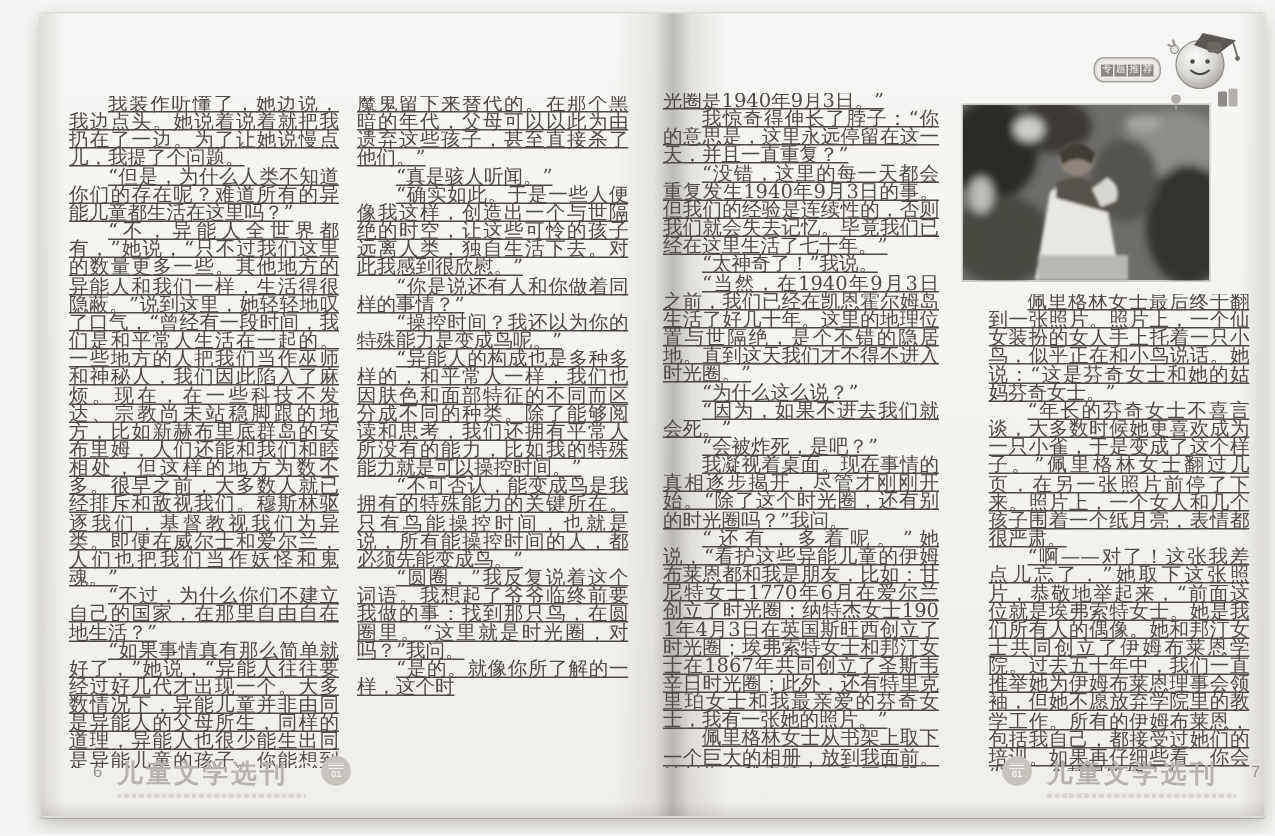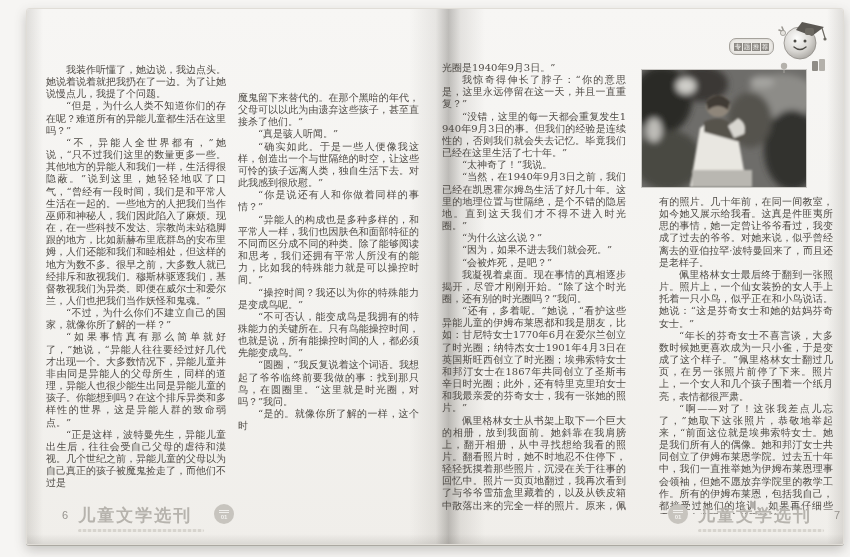--- a/index.html
+++ b/index.html
@@ -14,23 +14,23 @@
           background:linear-gradient(90deg,rgba(100,95,88,0.16),rgba(100,95,88,0));}
   .edge-right{position:absolute;right:0;top:0;bottom:0;width:16px;border-radius:0 3px 3px 0;
           background:linear-gradient(270deg,rgba(100,95,88,0.16),rgba(100,95,88,0));}
   .gutter{position:absolute;left:382px;top:0;bottom:0;width:76px;
           background:linear-gradient(90deg,rgba(88,82,74,0) 0%,rgba(88,82,74,0.10) 35%,
           rgba(58,54,48,0.30) 52%,rgba(88,82,74,0.12) 68%,rgba(88,82,74,0) 100%);}
   .bottom-shade{position:absolute;left:0;right:0;bottom:0;height:10px;
           background:linear-gradient(0deg,rgba(90,85,78,0.14),rgba(90,85,78,0));}
   
   .col{position:absolute;text-align:justify;text-justify:inter-ideograph;word-break:break-all;
-       font-size:10px;line-height:12.15px;color:#4e4a45;overflow:hidden;}
+       font-size:13px;line-height:12.15px;color:#4e4a45;overflow:hidden;text-decoration:underline;}
   #col-l1{left:46px;top:64px;width:180px;height:448px;}
-  #col-l2{left:238px;top:64px;width:181px;height:448px;margin-top:28px;}
+  #col-l2{left:238px;top:64px;width:181px;height:448px;}
   #col-r1{left:442px;top:62px;width:184px;height:450px;}
   #col-r2{left:659px;top:196px;width:174px;height:318px;}
   .para{margin:0;text-indent:2em;}
   .para.cont{text-indent:0;}
   
   #photo{position:absolute;left:642px;top:70px;width:164px;height:117px;
          box-shadow:0 0 0 1px rgba(70,66,60,0.25);}
   #photo svg{display:block;}
   
   #badge-pill{position:absolute;left:729px;top:38px;height:13px;display:flex;align-items:center;
@@ -62,51 +62,50 @@
     <div class="edge-left"></div>
     <div class="edge-right"></div>
     <div class="gutter"></div>
     <div class="bottom-shade"></div>
   </div>
 
   <div id="col-l1" class="col">
       <p class="para">我装作听懂了，她边说，我边点头。她说着说着就把我扔在了一边。为了让她说慢点儿，我提了个问题。</p>
       <p class="para">“但是，为什么人类不知道你们的存在呢？难道所有的异能儿童都生活在这里吗？”</p>
       <p class="para">“不，异能人全世界都有，”她说，“只不过我们这里的数量更多一些。其他地方的异能人和我们一样，生活得很隐蔽。”说到这里，她轻轻地叹了口气，“曾经有一段时间，我们是和平常人生活在一起的。一些地方的人把我们当作巫师和神秘人，我们因此陷入了麻烦。现在，在一些科技不发达、宗教尚未站稳脚跟的地方，比如新赫布里底群岛的安布里姆，人们还能和我们和睦相处，但这样的地方为数不多。很早之前，大多数人就已经排斥和敌视我们。穆斯林驱逐我们，基督教视我们为异类。即便在威尔士和爱尔兰，人们也把我们当作妖怪和鬼魂。”</p>
-      <p class="para">“不过，为什么你们不建立自己的国家，就像你所了解的一样？”</p>
+      <p class="para">“不过，为什么你们不建立自己的国家，在那里自由自在地生活？”</p>
       <p class="para">“如果事情真有那么简单就好了，”她说，“异能人往往要经过好几代才出现一个。大多数情况下，异能儿童并非由同是异能人的父母所生，同样的道理，异能人也很少能生出同是异能儿童的孩子。你能想到吗？在这个排斥异类和多样性的世界，这是异能人群的致命弱点。”</p>
       <p class="para">“正是这样，波特曼先生，异能儿童出生后，往往会受自己父母的虐待和漠视。几个世纪之前，异能儿童的父母以为自己真正的孩子被魔鬼捡走了，而他们不过是</p>
     </div>
   <div id="col-l2" class="col">
       <p class="para cont">魔鬼留下来替代的。在那个黑暗的年代，父母可以以此为由遗弃这些孩子，甚至直接杀了他们。”</p>
       <p class="para">“真是骇人听闻。”</p>
       <p class="para">“确实如此。于是一些人便像我这样，创造出一个与世隔绝的时空，让这些可怜的孩子远离人类，独自生活下去。对此我感到很欣慰。”</p>
       <p class="para">“你是说还有人和你做着同样的事情？”</p>
+      <p class="para">“操控时间？我还以为你的特殊能力是变成鸟呢。”</p>
       <p class="para">“异能人的构成也是多种多样的，和平常人一样，我们也因肤色和面部特征的不同而区分成不同的种类。除了能够阅读和思考，我们还拥有平常人所没有的能力，比如我的特殊能力就是可以操控时间。”</p>
-      <p class="para">“操控时间？我还以为你的特殊能力是变成鸟呢。”</p>
       <p class="para">“不可否认，能变成鸟是我拥有的特殊能力的关键所在。只有鸟能操控时间，也就是说，所有能操控时间的人，都必须先能变成鸟。”</p>
       <p class="para">“圆圈，”我反复说着这个词语。我想起了爷爷临终前要我做的事：找到那只鸟，在圆圈里。“这里就是时光圈，对吗？”我问。</p>
       <p class="para">“是的。就像你所了解的一样，这个时</p>
     </div>
 
   <div id="col-r1" class="col">
       <p class="para cont">光圈是1940年9月3日。”</p>
       <p class="para">我惊奇得伸长了脖子：“你的意思是，这里永远停留在这一天，并且一直重复？”</p>
       <p class="para">“没错，这里的每一天都会重复发生1940年9月3日的事。但我们的经验是连续性的，否则我们就会失去记忆。毕竟我们已经在这里生活了七十年。”</p>
       <p class="para">“太神奇了！”我说。</p>
       <p class="para">“当然，在1940年9月3日之前，我们已经在凯恩霍尔姆岛生活了好几十年。这里的地理位置与世隔绝，是个不错的隐居地。直到这天我们才不得不进入时光圈。”</p>
       <p class="para">“为什么这么说？”</p>
       <p class="para">“因为，如果不进去我们就会死。”</p>
       <p class="para">“会被炸死，是吧？”</p>
       <p class="para">我凝视着桌面。现在事情的真相逐步揭开，尽管才刚刚开始。“除了这个时光圈，还有别的时光圈吗？”我问。</p>
       <p class="para">“还有，多着呢。”她说，“看护这些异能儿童的伊姆布莱恩都和我是朋友，比如：甘尼特女士1770年6月在爱尔兰创立了时光圈；纳特杰女士1901年4月3日在英国斯旺西创立了时光圈；埃弗索特女士和邦汀女士在1867年共同创立了圣斯韦辛日时光圈；此外，还有特里克里珀女士和我最亲爱的芬奇女士，我有一张她的照片。”</p>
       <p class="para">佩里格林女士从书架上取下一个巨大的相册，放到我面前。她斜靠在我肩膀上，翻开相册，从中寻找想给我看的照片。翻看照片时，她不时地忍不住停下，轻轻抚摸着那些照片，沉浸在关于往事的回忆中。照片一页页地翻过，我再次看到了与爷爷雪茄盒里藏着的，以及从铁皮箱中散落出来的完全一样的照片。原来，佩里格林女士保存着所</p>
     </div>
   <div id="col-r2" class="col">
-      <p class="para cont">有的照片。几十年前，在同一间教室，如今她又展示给我看。这真是件匪夷所思的事情，她一定曾让爷爷看过，我变成了过去的爷爷。对她来说，似乎曾经离去的亚伯拉罕·波特曼回来了，而且还是老样子。</p>
       <p class="para">佩里格林女士最后终于翻到一张照片。照片上，一个仙女装扮的女人手上托着一只小鸟，似乎正在和小鸟说话。她说：“这是芬奇女士和她的姑妈芬奇女士。”</p>
       <p class="para">“年长的芬奇女士不喜言谈，大多数时候她更喜欢成为一只小雀，于是变成了这个样子。”佩里格林女士翻过几页，在另一张照片前停了下来。照片上，一个女人和几个孩子围着一个纸月亮，表情都很严肃。</p>
       <p class="para">“啊——对了！这张我差点儿忘了，”她取下这张照片，恭敬地举起来，“前面这位就是埃弗索特女士。她是我们所有人的偶像。她和邦汀女士共同创立了伊姆布莱恩学院。过去五十年中，我们一直推举她为伊姆布莱恩理事会领袖，但她不愿放弃学院里的教学工作。所有的伊姆布莱恩，包括我自己，都接受过她们的培训。如果再仔细些看，你会发现一个戴眼镜的小女</p>
     </div>
 
   <div id="photo">
     <svg width="164" height="117" viewBox="0 0 164 117" xmlns="http://www.w3.org/2000/svg">
       <defs>
         <filter id="b3">
             <feGaussianBlur stdDeviation="3"></feGaussianBlur>

